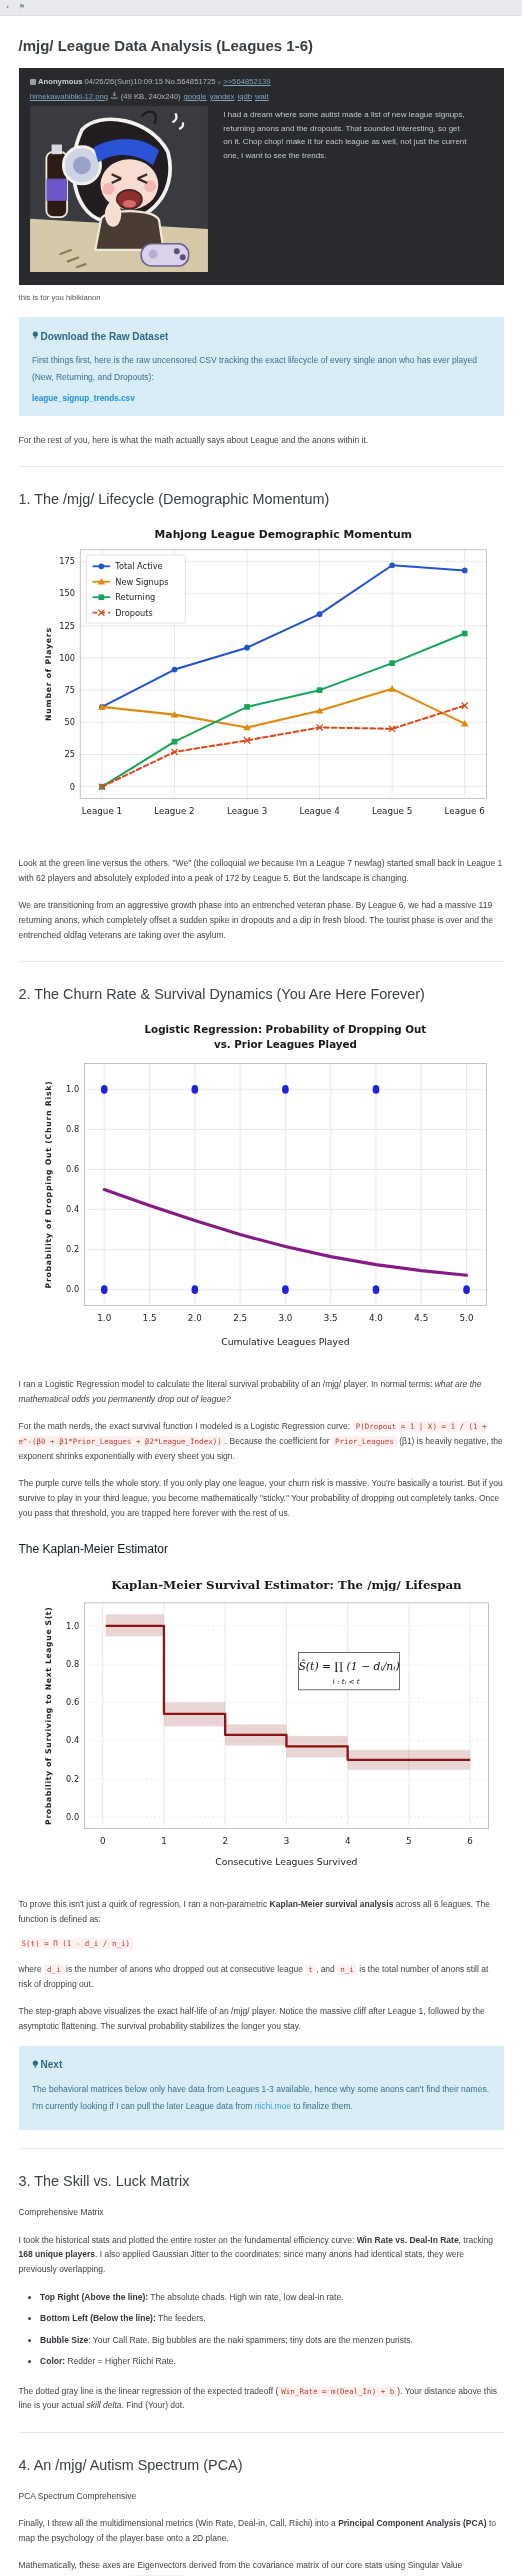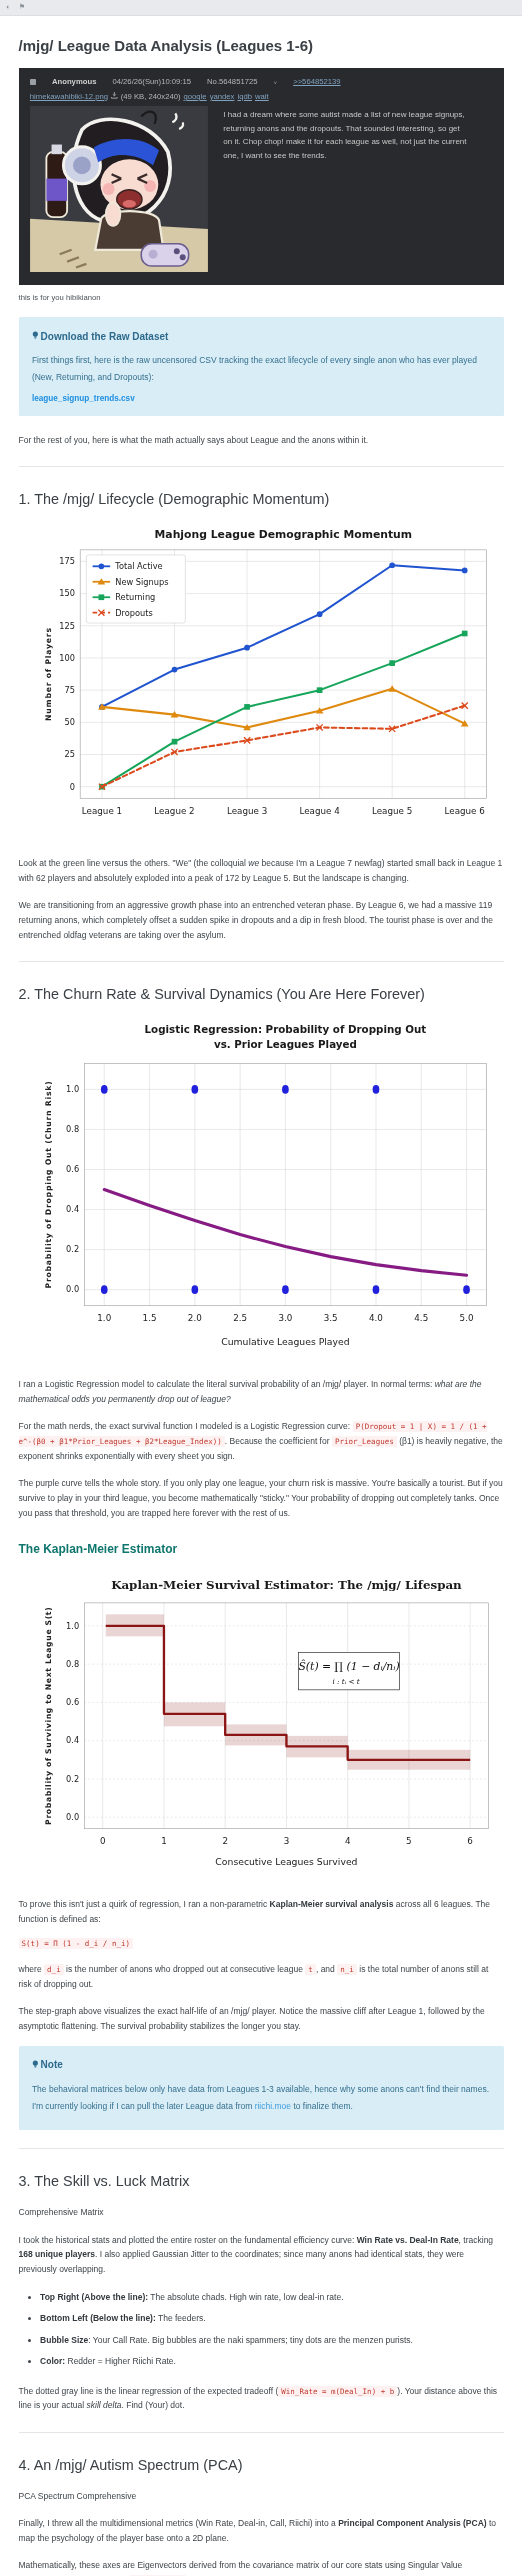--- a/index.html
+++ b/index.html
@@ -2,39 +2,39 @@
 <html style="font-size:8.2px"><head>
 <meta charset="utf-8">
 <style>
 *{box-sizing:border-box}
 body{margin:0;background:#fff;color:#3e4449;font-family:"Liberation Sans","DejaVu Sans",sans-serif;font-size:8.5px;line-height:1.75}
 .topbar{background:#e9eaed;border-bottom:0.5px solid #dcdee1;height:15.5px;display:flex;align-items:center;gap:8.2px;padding:0 6.2px;color:#8d939a;font-size:7.2px}
 .tb-icon{cursor:pointer}
 .container{padding:3.1px 18.5px 5.2px}
 .page-title{font-size:15px;font-weight:bold;color:#3a4045;margin:18.5px 0 12.4px;line-height:1.25}
 .post-box{background:#282a2e;color:#c5c8c6;padding:8.2px 11.3px 13.4px;font-size:7.7px;line-height:1.55}
-.post-header{display:flex;align-items:center;gap:16px;flex-wrap:wrap}
+.post-header{display:flex;align-items:center;gap:2px;flex-wrap:wrap}
 .hide-btn{width:6.2px;height:6.2px;background:#9aa0a6;border-radius:1px;display:inline-block;cursor:pointer}
 .poster-name{font-weight:bold;color:#cdd1cf}
 .post-meta{color:#b4b7b5}
 .menu-arrow{color:#9aa0a6;font-size:6.2px;cursor:pointer}
 a.blue{color:#81a2be;text-decoration:underline;cursor:pointer}
 .file-line{margin-top:2.6px;display:flex;gap:3px;align-items:flex-start;flex-wrap:wrap;color:#b4b7b5}
 .post-body{display:flex;gap:15.5px;margin-top:3px;align-items:flex-start}
 .post-thumb{flex:none;cursor:pointer;line-height:0}
 .post-message{max-width:245px;font-size:8px;line-height:1.7;color:#c5c8c6;padding-top:2.1px}
 .caption{font-size:7.7px;color:#4c5257;margin:6.2px 0 12.4px}
 .info-box{background:#d9edf7;border-radius:1.5px;padding:10.3px 13.4px;margin:11.3px 0 16.5px}
 .info-title{display:flex;align-items:flex-end;gap:2px;font-weight:bold;color:#2d6a8c;font-size:10px;margin-bottom:7.2px}
 .info-body{color:#35708e;margin:0 0 5.2px;line-height:1.95}
 .info-body a.link,a.link{color:#3f9ddb;text-decoration:none;cursor:pointer}
 .info-link{display:inline-block;font-weight:bold;color:#1d8fe0;text-decoration:none;cursor:pointer;font-size:8.2px}
 hr.rule{border:none;border-top:0.5px solid #e3e6e9;margin:18.5px 0}
 h2.sec{font-size:14.4px;color:#3a4045;margin:23px 0 14.4px;font-weight:normal;line-height:1.3}
-h3.subsec{font-size:12px;color:#0f766e;margin:18.5px 0 12.4px;font-weight:bold}
+h3.subsec{font-size:12px;color:#0f172a;margin:18.5px 0 12.4px;font-weight:normal}
 p{margin:0 0 12.4px}
 ul.blt{margin:0 0 14.4px;padding-left:21.6px}
 ul.blt li{margin-bottom:6.7px}
 code.ic{font-family:"DejaVu Sans Mono","Liberation Mono",monospace;font-size:7.5px;color:#c0392f;background:#fdf2f1;padding:1px 3.1px;border-radius:1.5px}
 .codeline{margin:-3.1px 0 11px}
 .chart{text-align:right;margin:14.4px auto 18.5px}
 strong{color:#34393e}
 </style>
 </head>
 <body>
@@ -306,21 +306,21 @@
 
   <div class="info-box">
     <div class="info-title">
       <span>
         <svg width="6.7" height="8.8" viewBox="0 0 13 17">
             <circle cx="6.5" cy="6" r="5" fill="#2d6a8c"></circle>
             <rect x="4.3" y="10.5" width="4.4" height="2" fill="#2d6a8c"></rect>
             <rect x="4.8" y="13" width="3.4" height="1.6" fill="#2d6a8c"></rect>
           </svg>
       </span>
-      <span>Note</span>
+      <span>Next</span>
     </div>
     <p class="info-body">The behavioral matrices below only have data from Leagues 1-3 available, hence why some anons can't find their names. I'm currently looking if I can pull the later League data from <a class="link">riichi.moe</a> to finalize them.</p>
   </div>
 
   <hr class="rule">
 
   <h2 class="sec">3. The Skill vs. Luck Matrix</h2>
   <p>Comprehensive Matrix</p>
   <p>I took the historical stats and plotted the entire roster on the fundamental efficiency curve: <strong>Win Rate vs. Deal-In Rate</strong>, tracking <strong>168 unique players</strong>. I also applied Gaussian Jitter to the coordinates; since many anons had identical stats, they were previously overlapping.</p>
   <ul class="blt">

